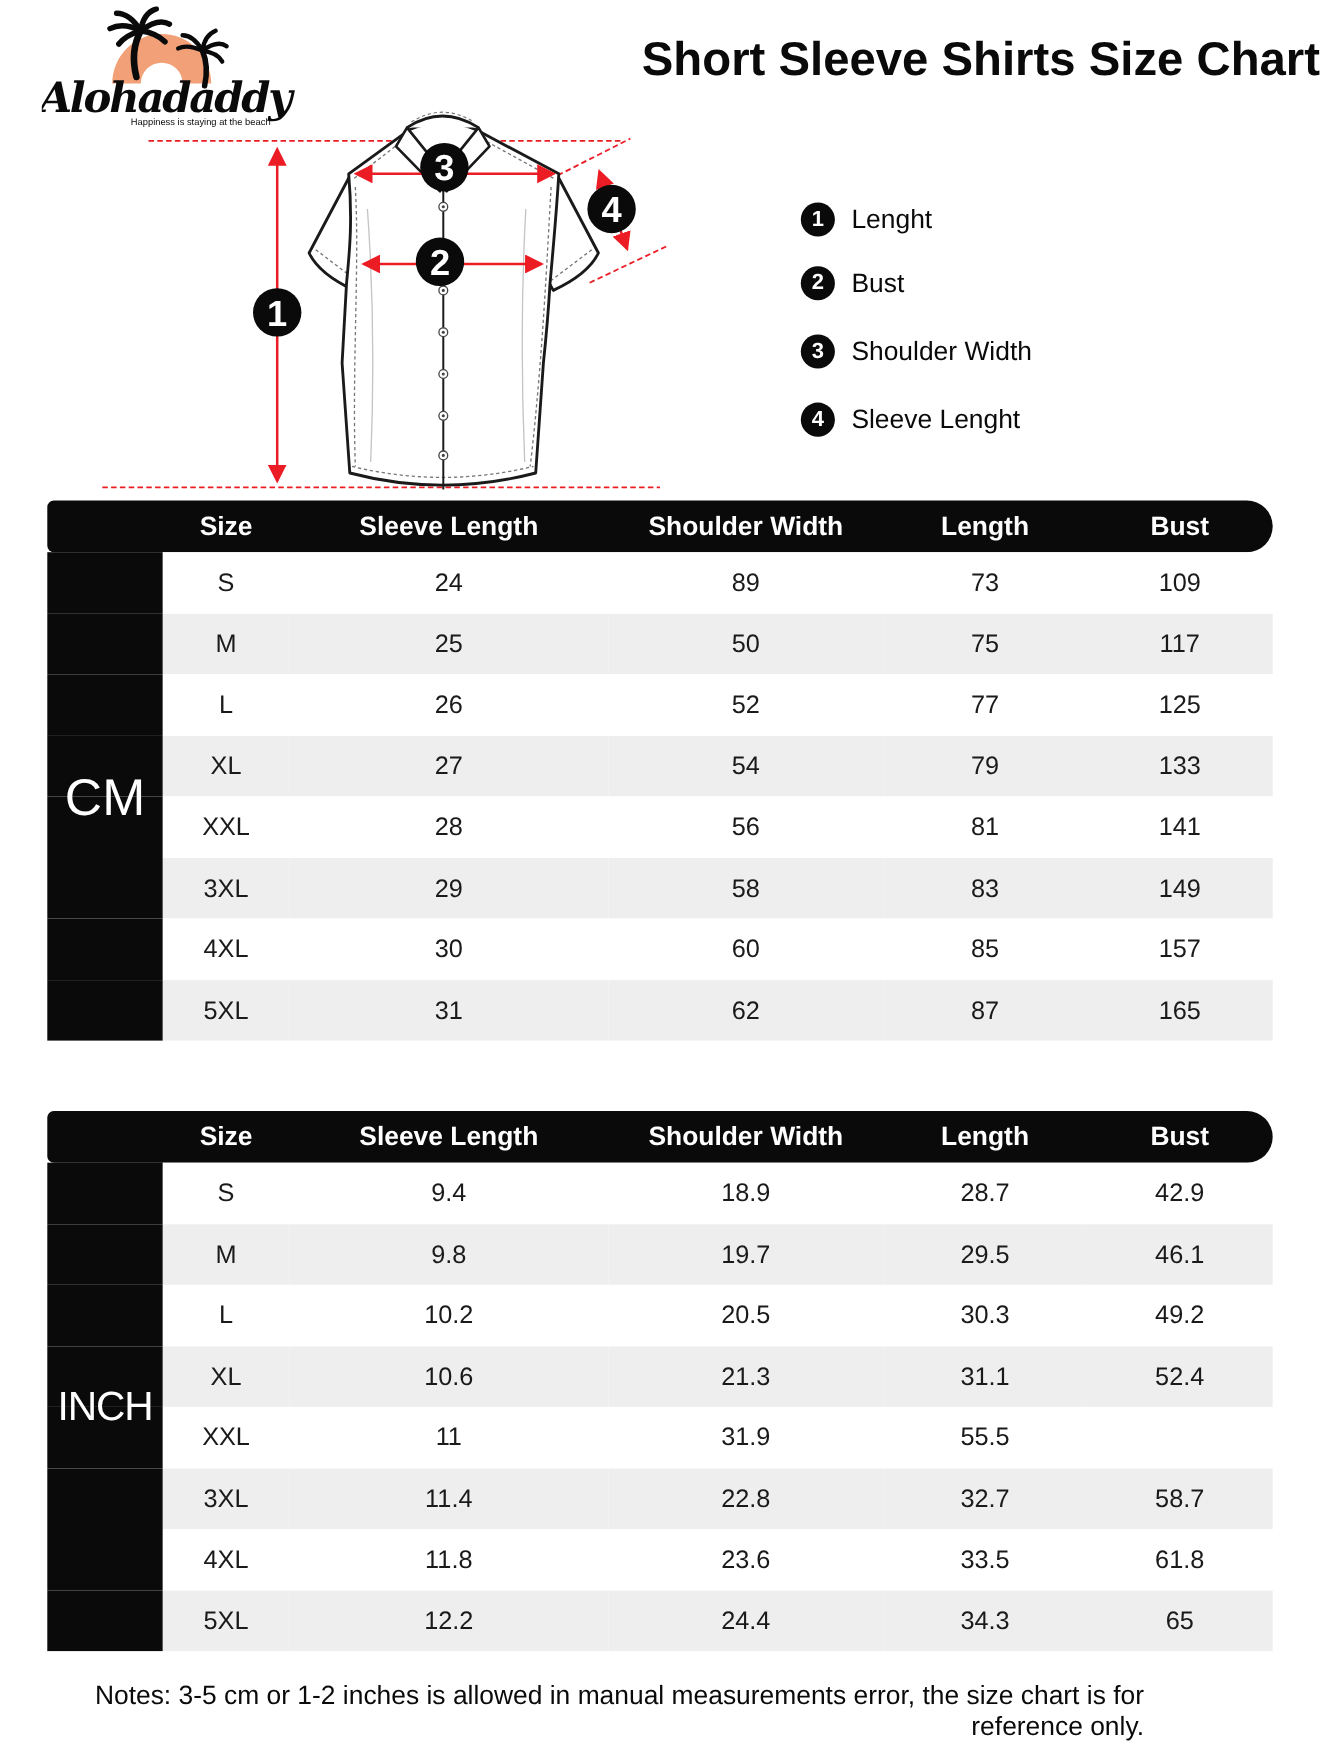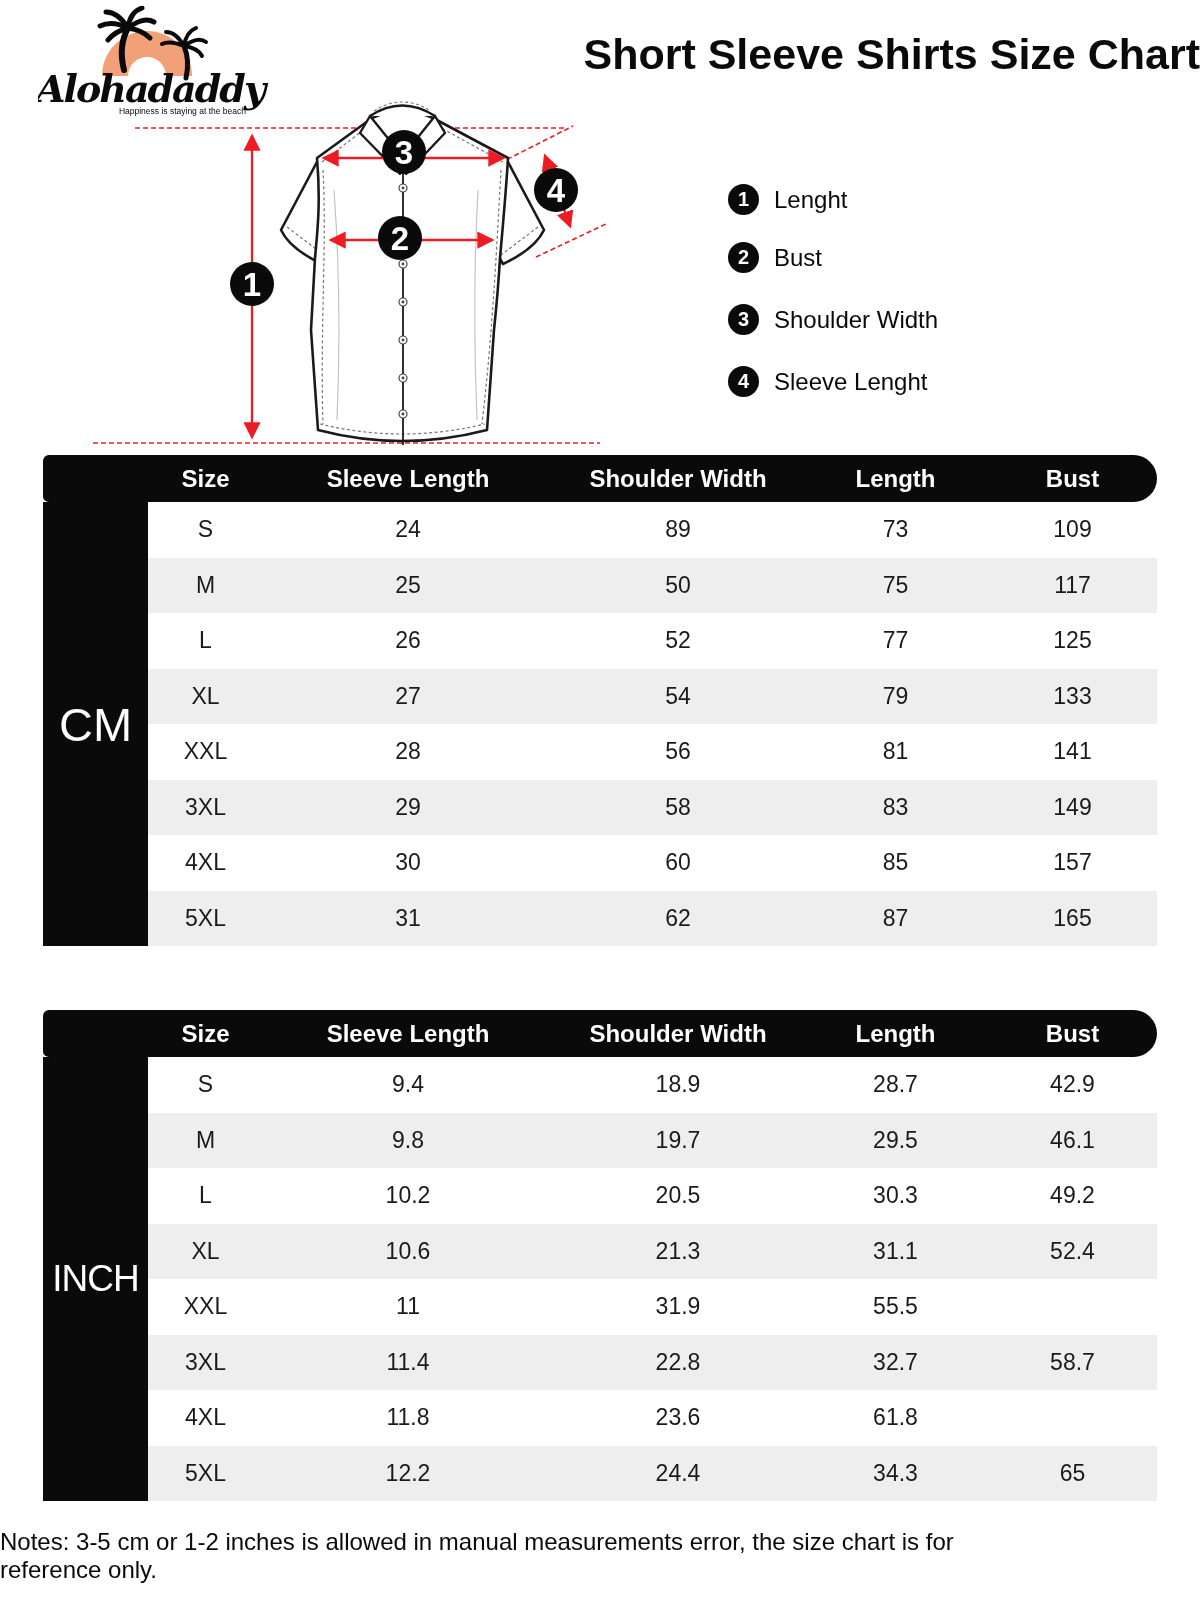--- a/index.html
+++ b/index.html
@@ -31,21 +31,21 @@
   .t-row.alt .t-cell{background:#eee;}
   .t-strip{background:#0a0a0a;}
   .unit-label{position:absolute;left:0;top:47px;width:105px;color:#fff;font-weight:normal;
     display:flex;align-items:center;justify-content:center;pointer-events:none;}
   .t-cm .unit-label{height:444px;font-size:47px;}
   .t-inch .unit-label{height:444px;font-size:37px;letter-spacing:-1px;}
   .t-cm{top:455px;}
   .t-inch{top:1010px;}
 
   
-  .notes{position:absolute;left:0;top:1528px;width:1040px;text-align:left;font-size:24px;color:#0a0a0a;}
+  .notes{position:absolute;left:0;top:1528px;width:1040px;text-align:right;font-size:24px;color:#0a0a0a;}
 </style>
 </head>
 <body>
 
 <div class="page">
 
   <svg class="logo" viewBox="0 0 235 114" aria-hidden="true">
 
     <path d="M64,70 A45,45 0 0 1 154,70 L128,70 A19,19 0 0 0 90,70 Z" fill="#F2A077"></path>
 
@@ -322,20 +322,21 @@
           <div class="t-cell">11.4</div>
           <div class="t-cell">22.8</div>
           <div class="t-cell">32.7</div>
           <div class="t-cell">58.7</div>
         </div>
         <div class="t-row">
           <div class="t-strip"></div>
           <div class="t-cell">4XL</div>
           <div class="t-cell">11.8</div>
           <div class="t-cell">23.6</div>
+          <div class="t-cell">33.5</div>
           <div class="t-cell">61.8</div>
         </div>
         <div class="t-row alt">
           <div class="t-strip"></div>
           <div class="t-cell">5XL</div>
           <div class="t-cell">12.2</div>
           <div class="t-cell">24.4</div>
           <div class="t-cell">34.3</div>
           <div class="t-cell">65</div>
         </div>

